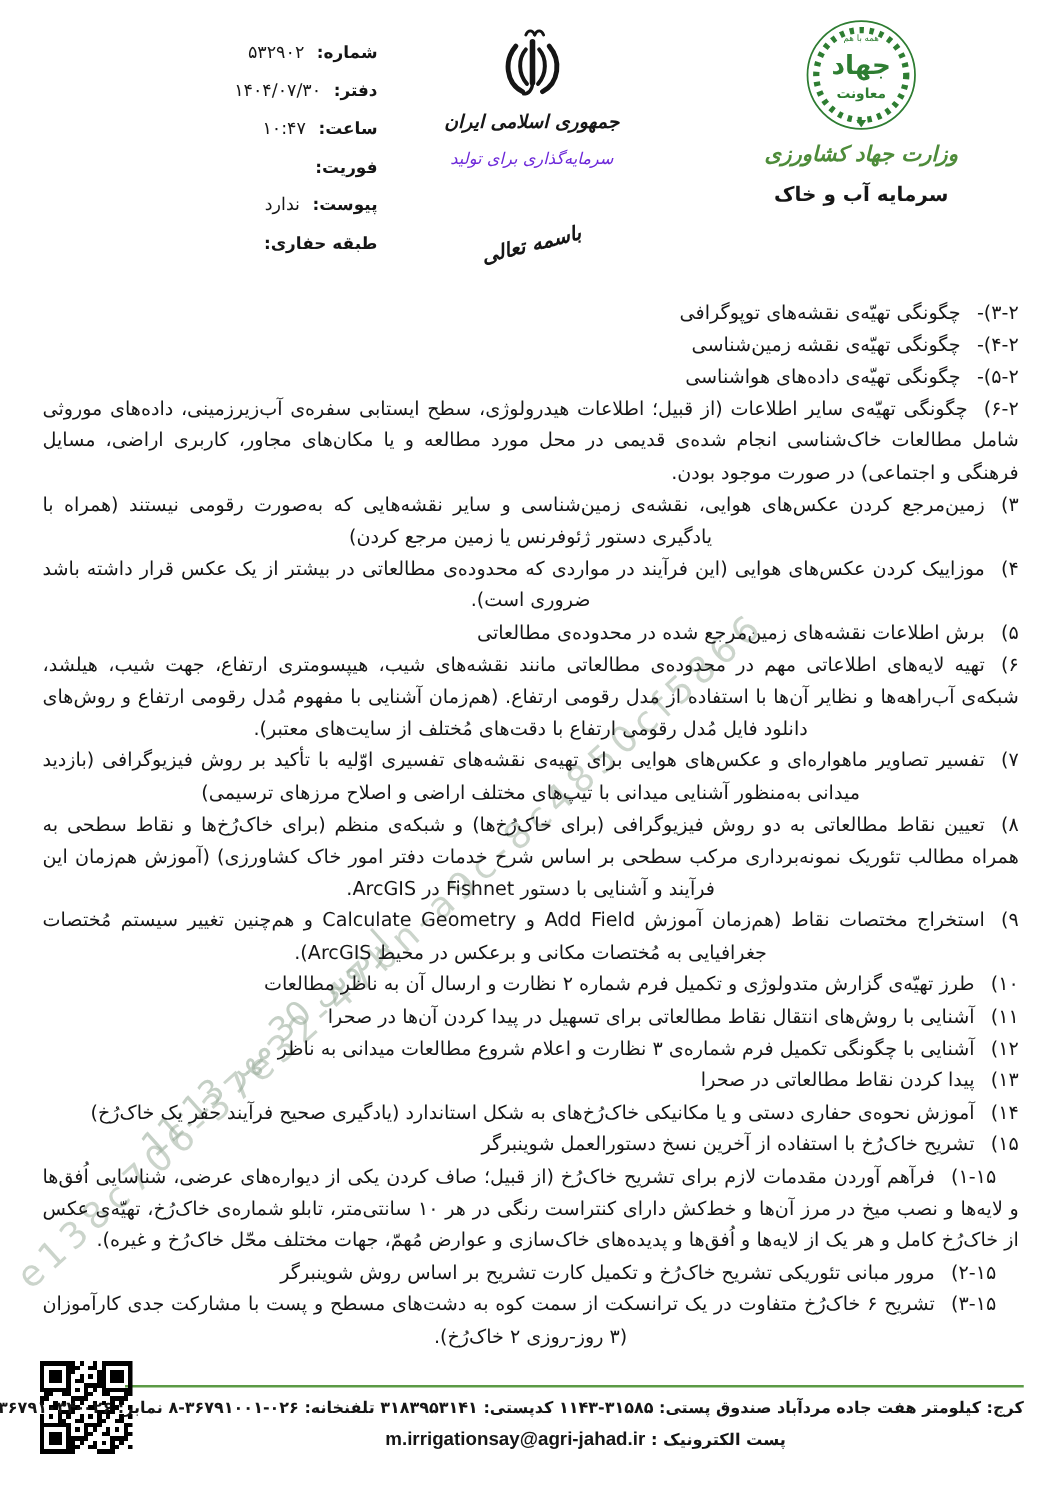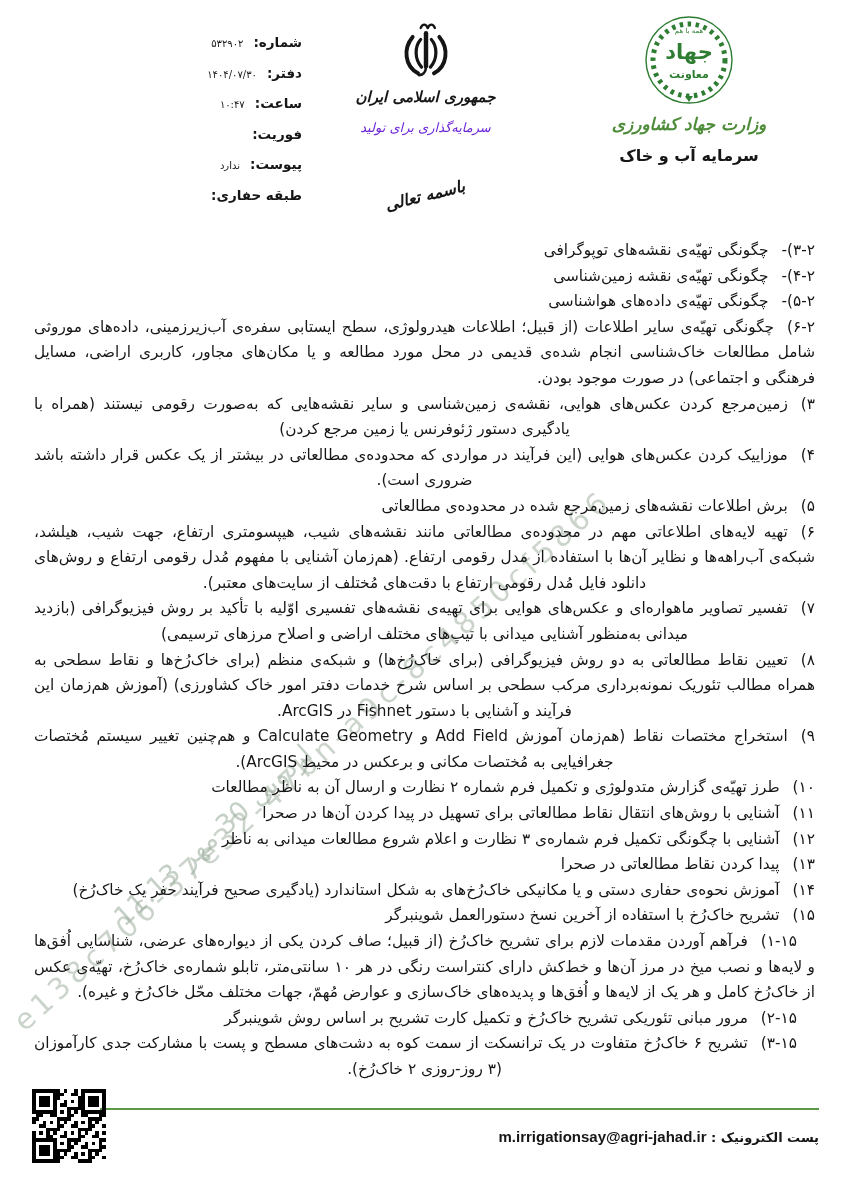--- a/index.html
+++ b/index.html
@@ -3,21 +3,21 @@
 <meta charset="utf-8">
 <style>
   html,body{margin:0;padding:0;background:#e8e8e8;}
   .page{position:relative;width:849px;height:1200px;margin:0 auto;background:#ffffff;
         font-family:"DejaVu Sans",sans-serif;color:#161616;overflow:hidden;}
 
   
   .fields{position:absolute;top:34px;left:50px;width:252px;direction:rtl;}
   .frow{display:flex;align-items:baseline;height:30.5px;}
   .flabel{font-weight:bold;font-size:13.5px;white-space:nowrap;}
-  .fvalue{font-size:10px;margin-right:10px;white-space:nowrap;}
+  .fvalue{font-size:14px;margin-right:10px;white-space:nowrap;}
 
   
   .emblem-block{position:absolute;top:20px;left:328px;width:195px;text-align:center;}
   .emblem-block svg{display:block;margin:0 auto;}
   .nat-caption{font-size:15px;font-weight:bold;font-style:italic;margin-top:4px;direction:rtl;}
   .slogan{font-size:13px;font-style:italic;margin-top:14px;direction:rtl;color:#6d28d9;}
   .besmellah{position:absolute;top:186px;left:340px;width:170px;text-align:center;
              font-size:16px;font-weight:bold;font-style:italic;direction:rtl;
              transform:rotate(-14deg);}
 
@@ -42,21 +42,21 @@
         text-align:justify;font-size:15.3px;line-height:25.6px;overflow:hidden;z-index:2;}
   .item{margin:0;}
   .item .num{margin-left:13px;white-space:nowrap;}
   .center-last{text-align-last:center;-moz-text-align-last:center;}
   .ind{text-indent:18px;}
 
   
   .footer-rule{position:absolute;top:1108px;left:100px;right:30px;height:2px;background:#5b9a45;}
   .footer{position:absolute;top:1119px;right:30px;left:118px;direction:rtl;z-index:2;}
   .addr{font-size:12.8px;font-weight:bold;text-align:center;white-space:nowrap;}
-  .email-line{font-size:13px;font-weight:bold;text-align:right;margin-top:9px;}
+  .email-line{font-size:13px;font-weight:bold;text-align:center;margin-top:9px;}
   .email-line .em{font-family:"Liberation Sans",sans-serif;font-size:15px;font-weight:bold;direction:ltr;unicode-bidi:embed;}
 
   .qr{position:absolute;left:32px;top:1088px;width:74px;height:76px;}
 </style>
 </head>
 <body>
 
 <div class="page">
 
   <div class="wm wm-fa">اردوبی      30 مهر      11:13</div>
@@ -372,19 +372,20 @@
       <rect x="4" y="20" width="1" height="1" fill="#000"></rect>
       <rect x="5" y="20" width="1" height="1" fill="#000"></rect>
       <rect x="6" y="20" width="1" height="1" fill="#000"></rect>
       <rect x="7" y="20" width="1" height="1" fill="#000"></rect>
       <rect x="13" y="20" width="1" height="1" fill="#000"></rect>
       <rect x="14" y="20" width="1" height="1" fill="#000"></rect>
       <rect x="15" y="20" width="1" height="1" fill="#000"></rect>
       <rect x="16" y="20" width="1" height="1" fill="#000"></rect>
     </svg>
   <div class="footer">
+    <div class="addr">کرج: کیلومتر هفت جاده مردآباد صندوق پستی: ۳۱۵۸۵-۱۱۴۳ کدپستی: ۳۱۸۳۹۵۳۱۴۱ تلفنخانه: ۰۲۶-۳۶۷۹۱۰۰۱-۸ نمابر: ۰۲۶-۳۶۷۹۱۰۳۴</div>
     <div class="email-line">
       <span>پست الکترونیک :</span>
       <span class="em">m.irrigationsay@agri-jahad.ir</span>
     </div>
   </div>
 
 </div>
 
 </body></html>

